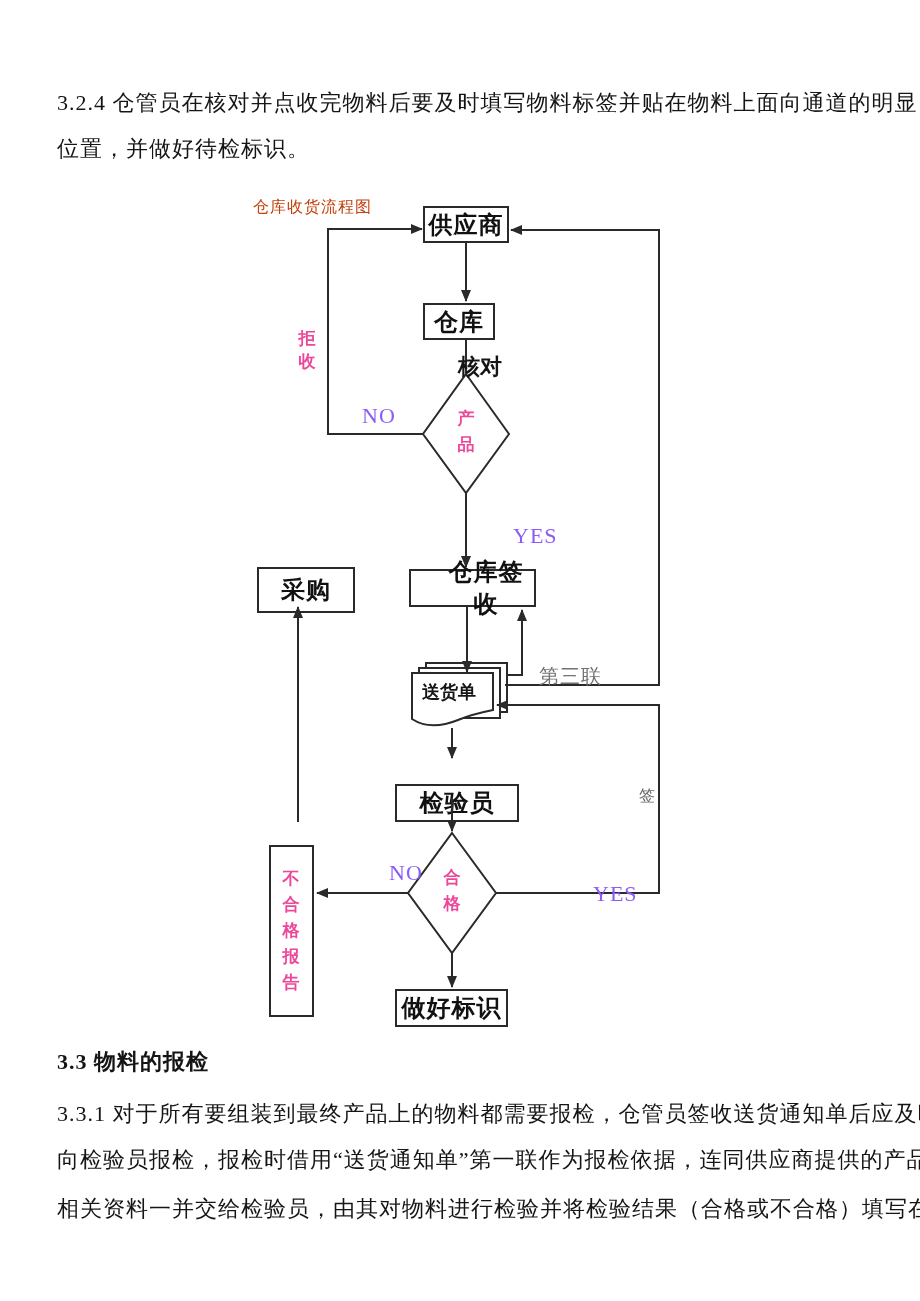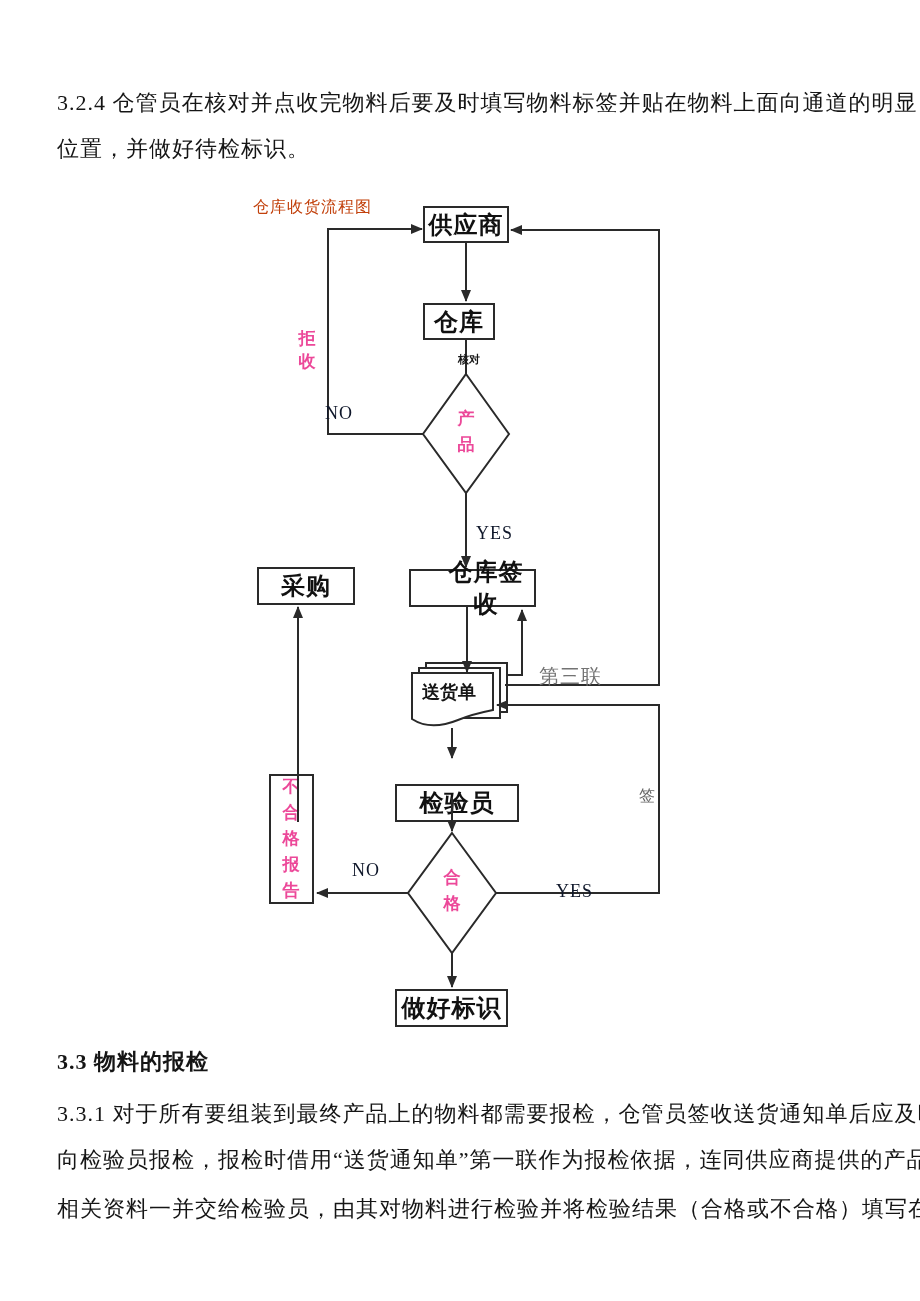--- a/index.html
+++ b/index.html
@@ -14,44 +14,44 @@
   .heading{font-weight:bold;}
   
   .flow-svg{position:absolute;left:0;top:0;z-index:3;pointer-events:none;}
   .node{
     position:absolute;z-index:2;background:#fff;border:2px solid #2a2a2a;
     display:flex;align-items:center;justify-content:center;
     font-weight:bold;font-size:24px;letter-spacing:1px;color:#111;
     box-sizing:border-box;text-align:center;
   }
   .lbl{position:absolute;z-index:4;white-space:nowrap;color:#151515;}
-  .lbl-bold{font-weight:bold;font-size:11px;}
-  .lbl-yesno{font-size:18px;color:#0f172a;letter-spacing:1px;}
+  .lbl-bold{font-weight:bold;font-size:22px;}
+  .lbl-yesno{font-size:22px;color:#8b5cf6;letter-spacing:1px;margin-left:37px;}
   .lbl-gray{font-size:20px;color:#737373;letter-spacing:1px;}
   .vtext{
     position:absolute;z-index:4;width:22px;text-align:center;font-weight:bold;
     font-size:17px;word-break:break-all;line-height:26px;color:#ec4899;
   }
   .flow-title{position:absolute;z-index:4;font-size:16px;letter-spacing:1px;color:#c2410c;white-space:nowrap;}
 </style>
 </head>
 <body>
 
 <div class="page">
 
   <div class="tline" style="top:90px">3.2.4 仓管员在核对并点收完物料后要及时填写物料标签并贴在物料上面向通道的明显</div>
   <div class="tline" style="top:136px">位置，并做好待检标识。</div>
 
   <div class="node" style="left:423px;top:206px;width:86px;height:37px;">供应商</div>
   <div class="node" style="left:423px;top:303px;width:72px;height:37px;">仓库</div>
-  <div class="node" style="left:257px;top:567px;width:98px;height:38px;">采购</div>
+  <div class="node" style="left:257px;top:567px;width:98px;height:46px;">采购</div>
   <div class="node" style="left:409px;top:569px;width:127px;height:38px;padding-left:27px;">仓库签收</div>
   <div class="node" style="left:395px;top:760px;width:124px;height:38px;margin-top:24px;">检验员</div>
   <div class="node" style="left:395px;top:989px;width:113px;height:38px;">做好标识</div>
-  <div class="node" style="left:269px;top:774px;width:45px;height:130px;font-size:17px;line-height:25px;padding:0 2px;">
+  <div class="node" style="left:269px;top:845px;width:45px;height:172px;font-size:17px;line-height:25px;padding:0 2px;">
     <span class="vtext" style="position:static;width:20px;">不合格报告</span>
   </div>
 
   <svg class="flow-svg" width="920" height="1301" viewBox="0 0 920 1301">
     <defs>
       <marker id="arr" markerUnits="userSpaceOnUse" markerWidth="14" markerHeight="12" refX="11" refY="5" orient="auto">
         <path d="M0,0 L12,5 L0,10 Z" fill="#2a2a2a"></path>
       </marker>
     </defs>
     <g stroke="#2a2a2a" stroke-width="2" fill="none">

